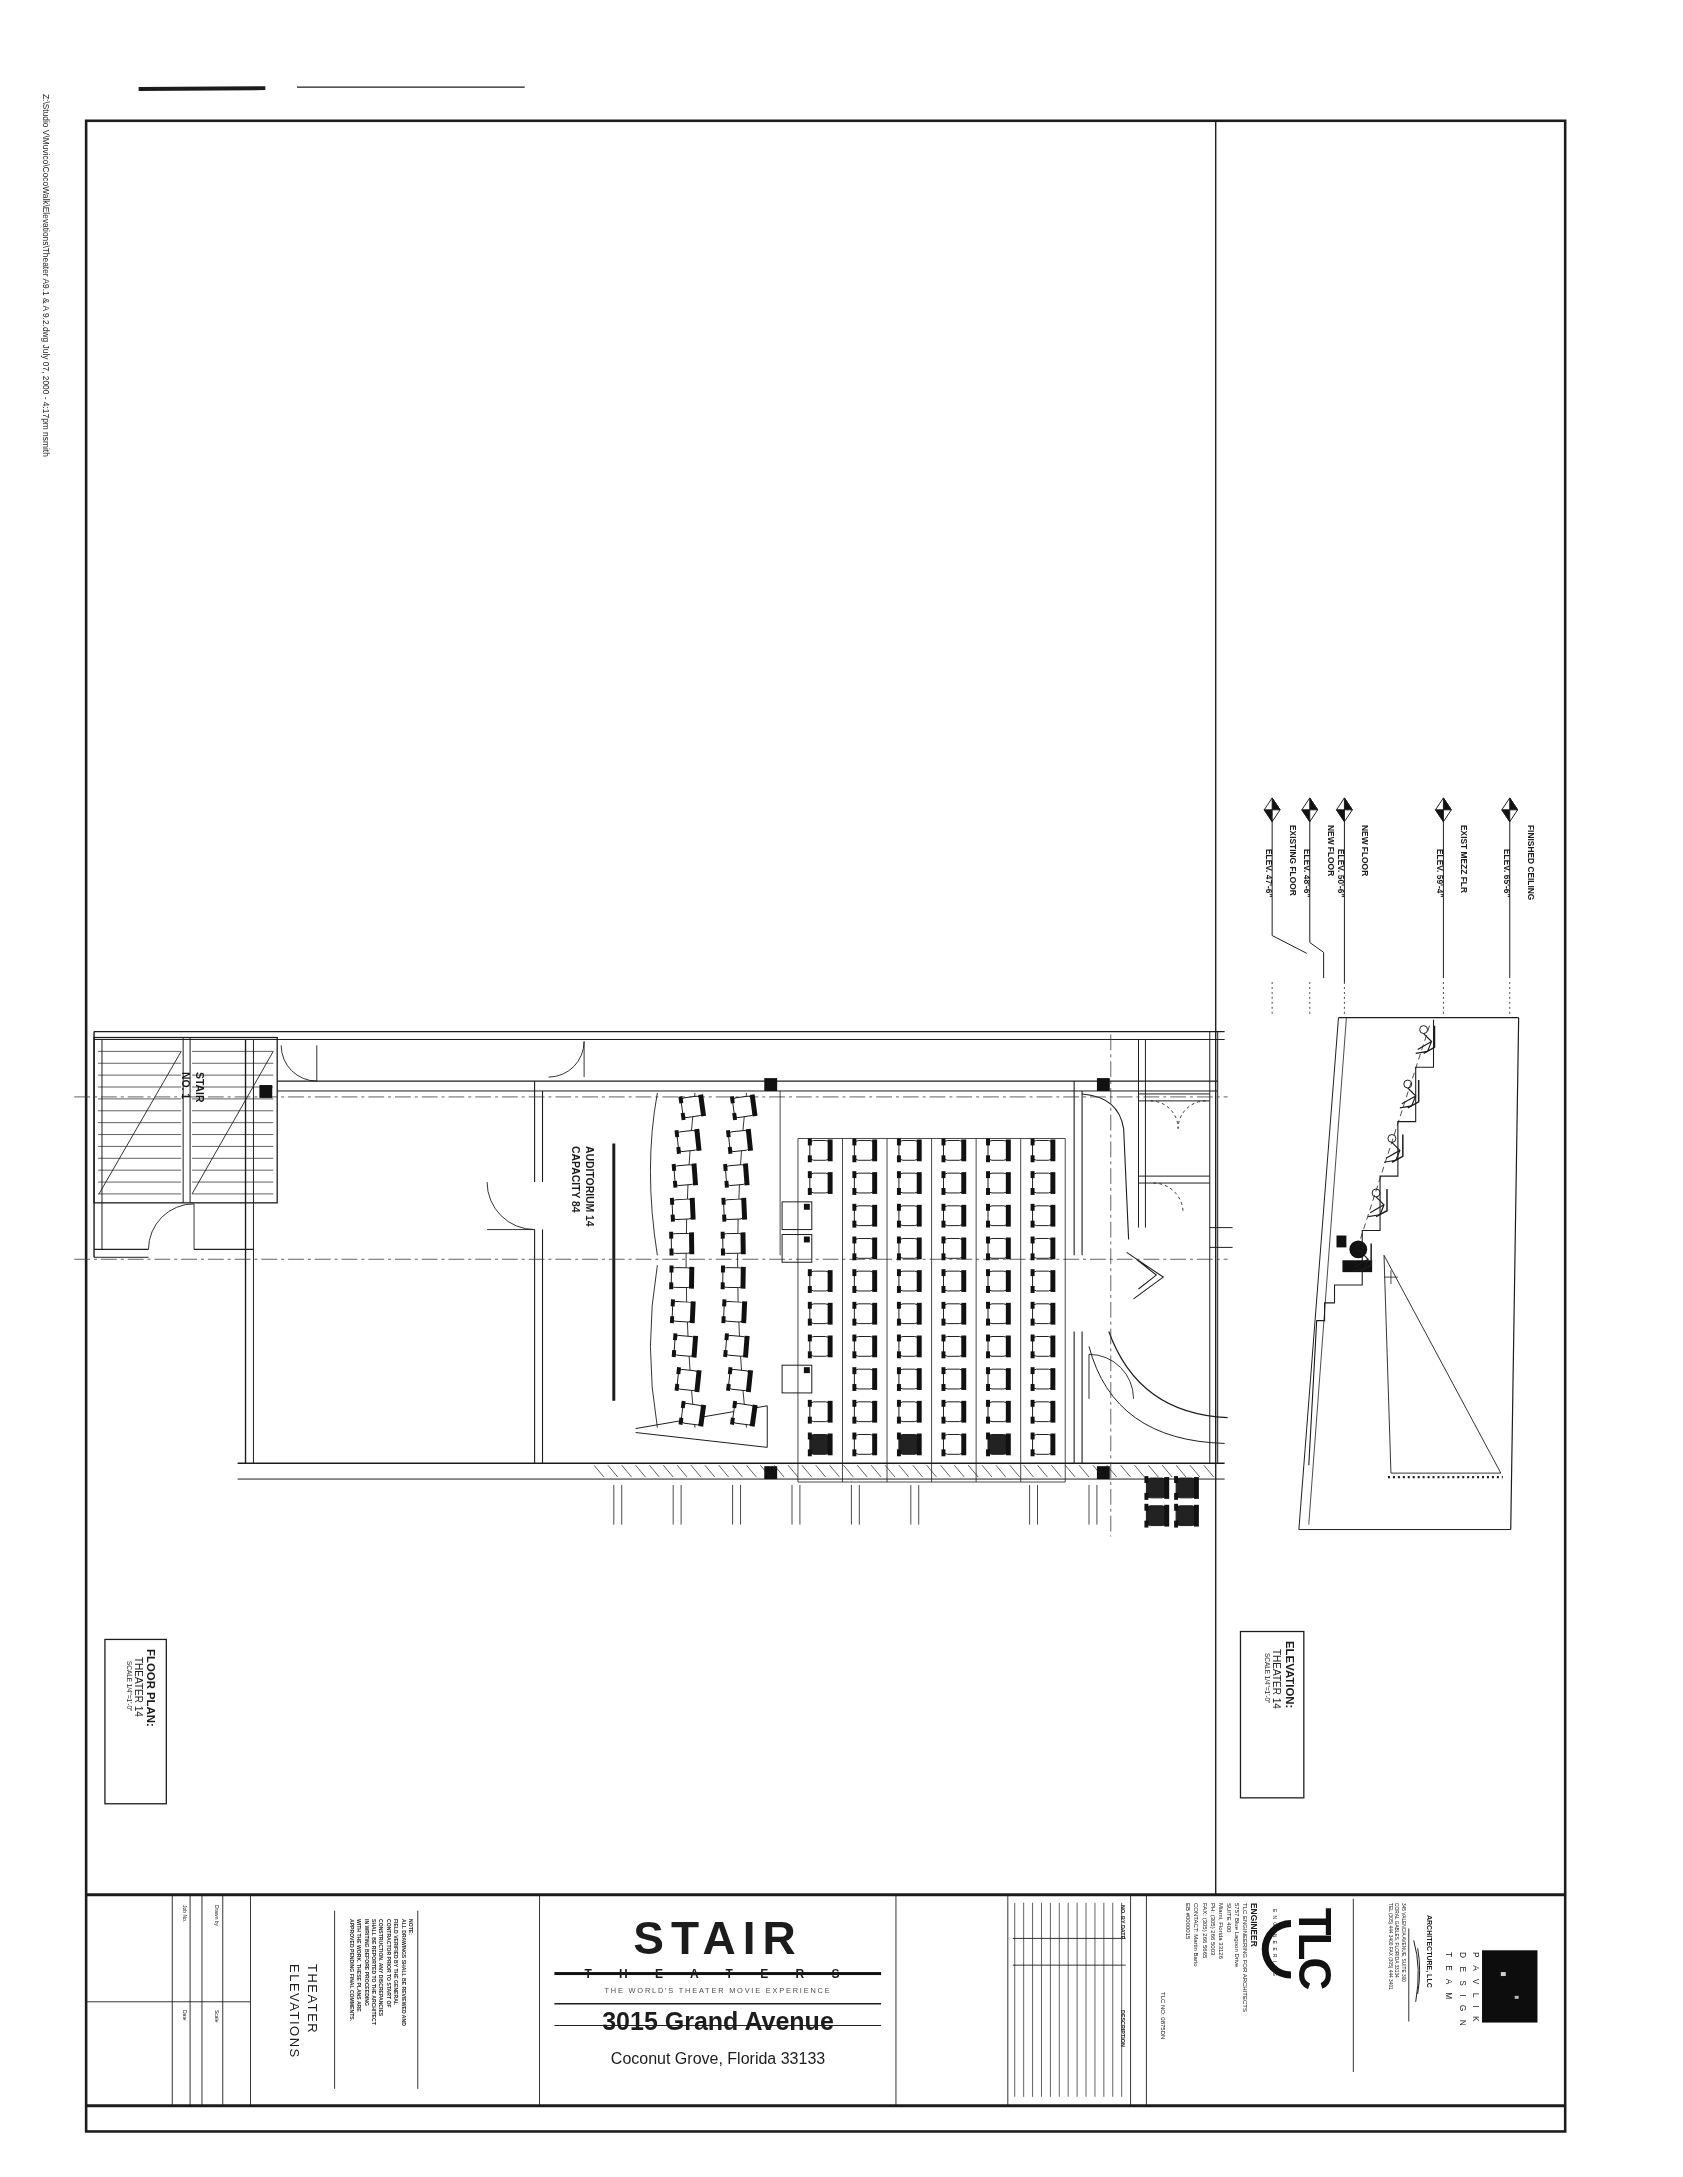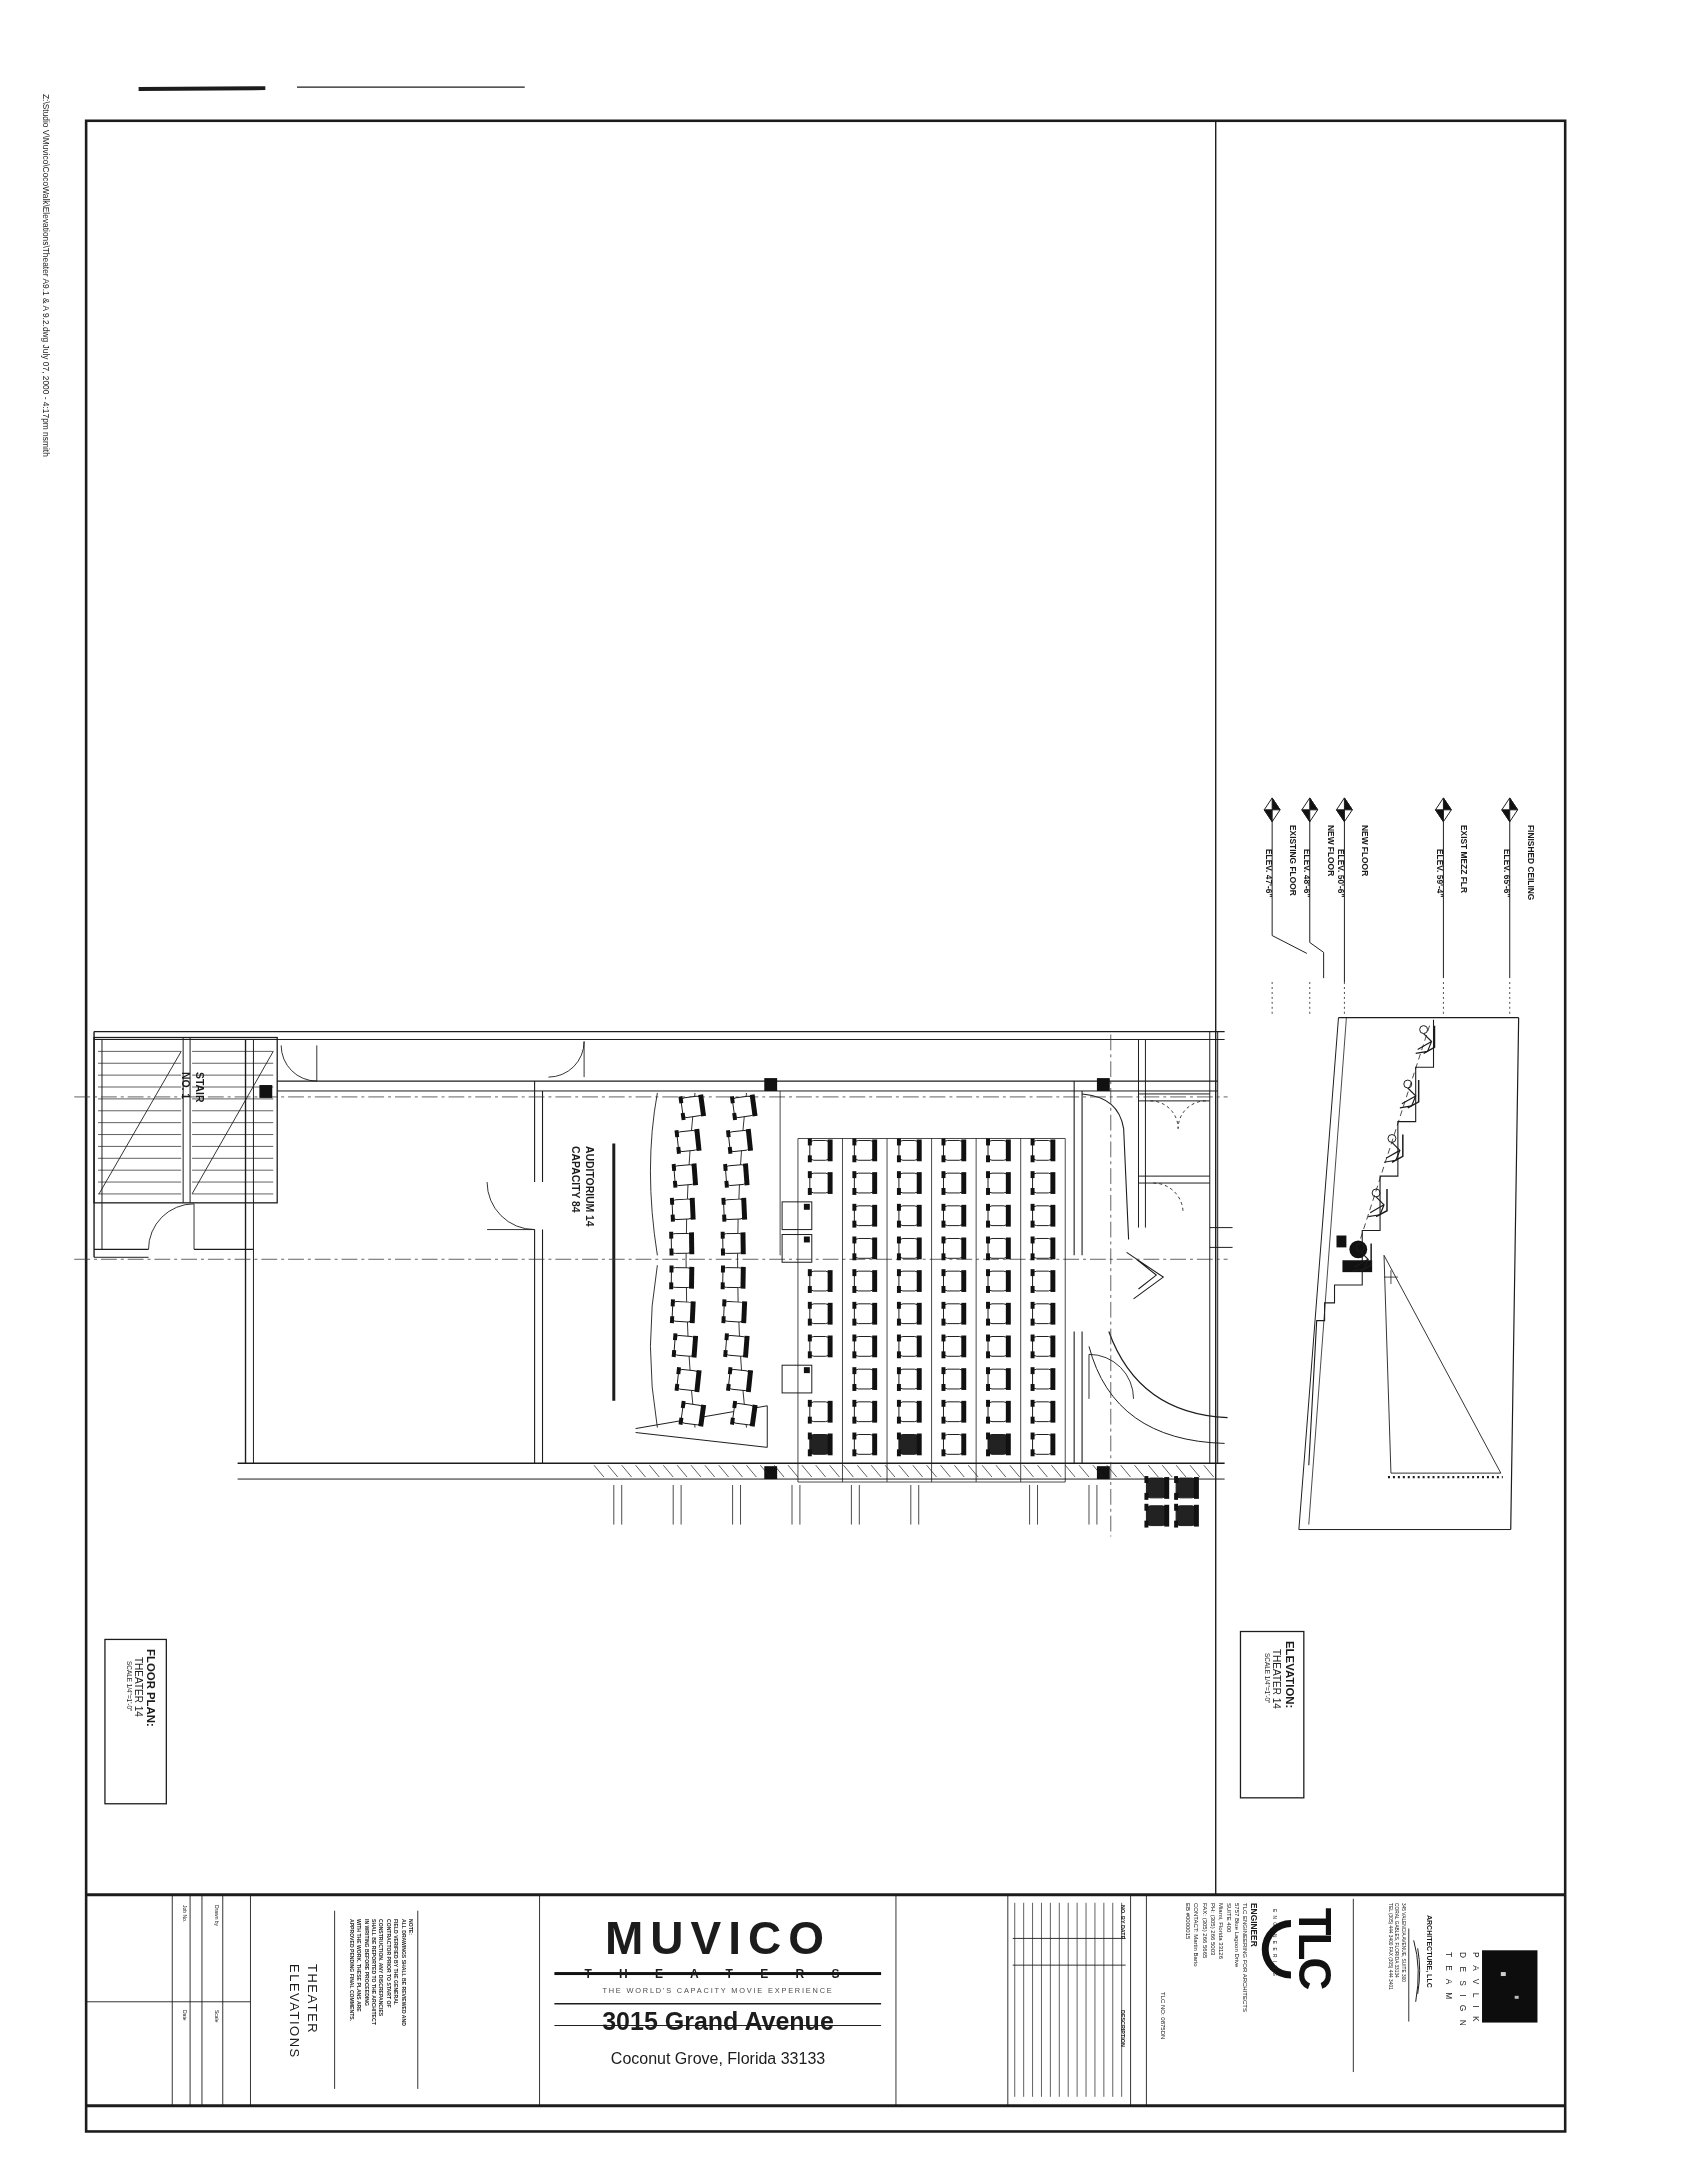--- a/index.html
+++ b/index.html
@@ -904,23 +904,23 @@
 IN WRITING BEFORE PROCEEDING
 WITH THE WORK. THESE PLANS ARE
 APPROVED PENDING FINAL COMMENTS.</div>
 
   <div class="rcw blur" style="left:188px;top:1905px;font-size:5px;">Job No.</div>
   <div class="rcw blur" style="left:220px;top:1905px;font-size:5px;">Drawn by</div>
   <div class="rcw blur" style="left:188px;top:2010px;font-size:5px;">Date</div>
   <div class="rcw blur" style="left:220px;top:2010px;font-size:5px;">Scale</div>
 
   <div class="brand">
-    <div class="muvico">MUVICO</div>
+    <div class="muvico">STAIR</div>
     <div class="theaters">T H E A T E R S</div>
-    <div class="tagline">THE WORLD'S CAPACITY MOVIE EXPERIENCE</div>
+    <div class="tagline">THE WORLD'S THEATER MOVIE EXPERIENCE</div>
     <div class="addr1">3015 Grand Avenue</div>
     <div class="addr2">Coconut Grove, Florida 33133</div>
   </div>
 
   <div class="rcw b blur" style="left:1126px;top:1905px;font-size:5.4px;">NO.  BY  DATE</div>
   <div class="rcw b blur" style="left:1126px;top:2010px;font-size:5.4px;">DESCRIPTION</div>
   <div class="rcw blur" style="left:1166px;top:1992px;font-size:6px;">TLC NO: 0875DN</div>
 
   <div class="rcw b" style="left:1259px;top:1903px;font-size:8.4px;">ENGINEER</div>
   <div class="rcw blur" style="left:1249px;top:1903px;font-size:6px;line-height:1.35;">TLC ENGINEERING FOR ARCHITECTS

